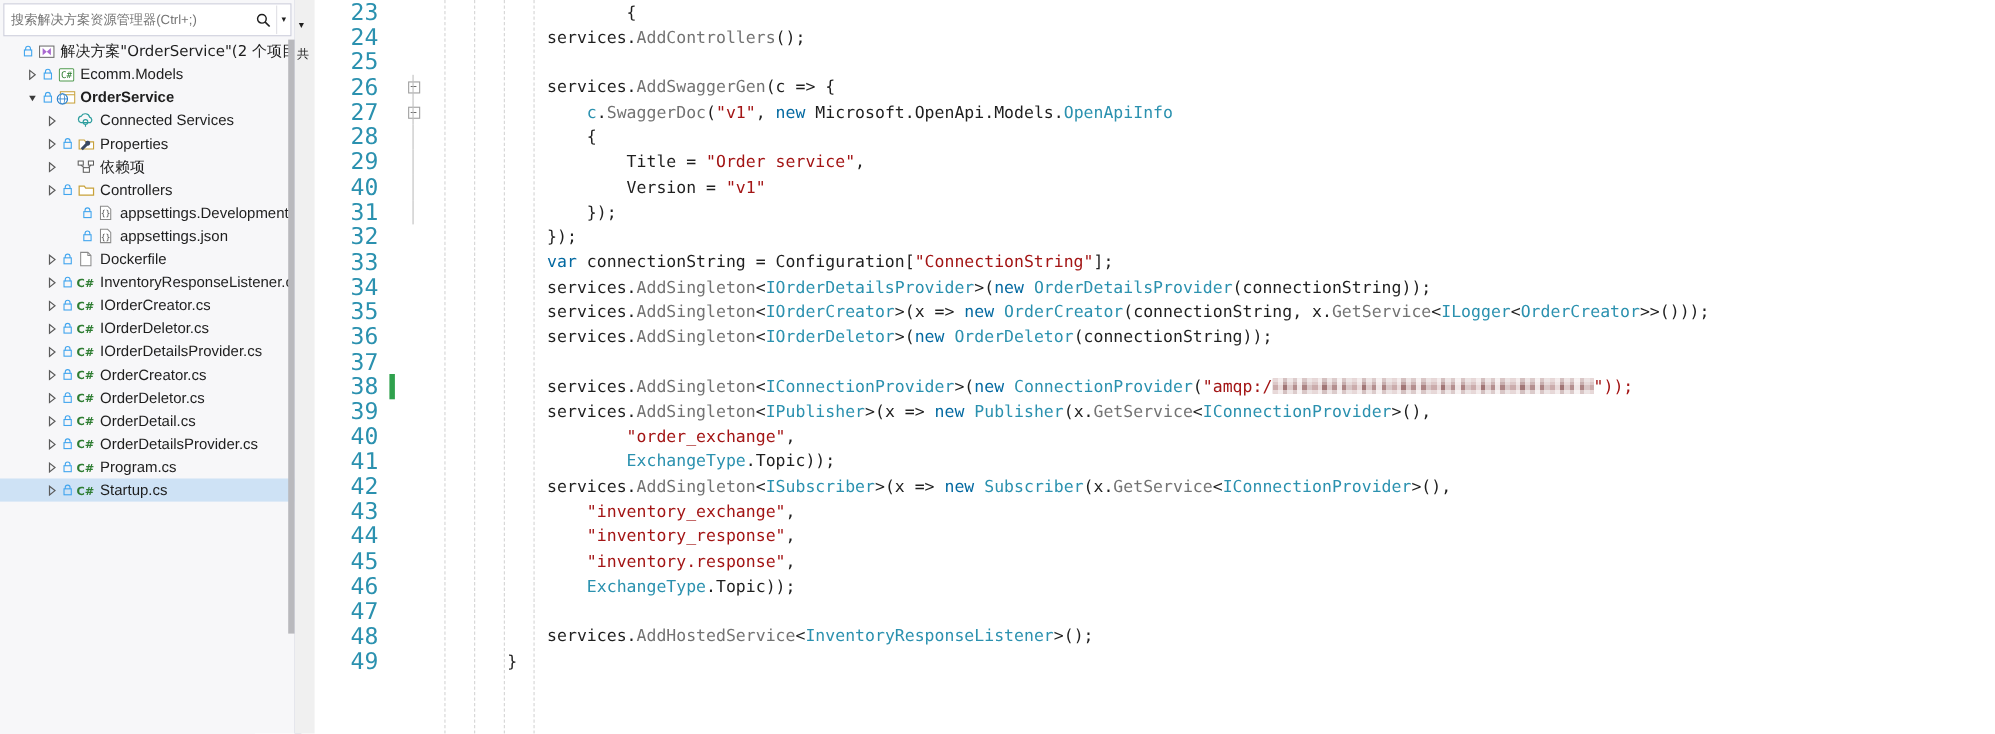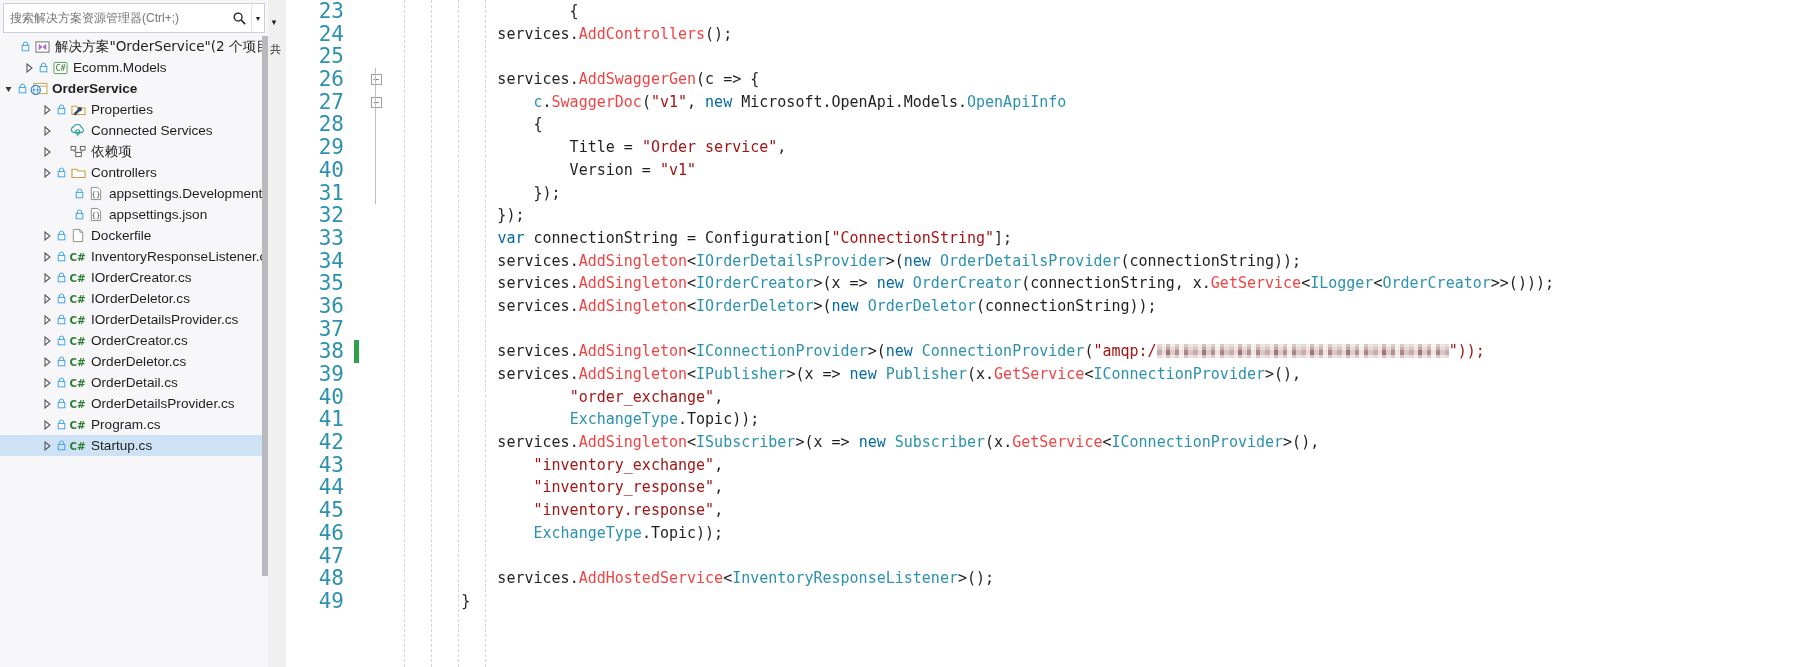--- a/index.html
+++ b/index.html
@@ -139,21 +139,21 @@
   .guide {
     position: absolute; top: 0; width: 0; height: 667px;
     border-left: 1px dashed #d4d4d4;
   }
 
   
   .tok-plain   { color: #1f1f1f; }
   .tok-kw      { color: #0369a1; }
   .tok-type    { color: #2b91af; }
   .tok-str     { color: #a31515; }
-  .tok-method  { color: #ef4444; }
+  .tok-method  { color: #737373; }
   .tok-id      { color: #1f1f1f; }
   .tok-punct   { color: #1f1f1f; }
 
   
   .redacted {
     display: inline-block;
     vertical-align: middle;
     width: 292px; height: 14px;
     position: relative; top: -1px;
     background:
@@ -227,21 +227,21 @@
             </svg>
           </span>
           <span class="tw-icon">
             <svg width="15" height="14" viewBox="0 0 16 15">
               <rect x="1" y="1.5" width="14" height="12" rx="1" fill="#fff" stroke="#4f9a4f" stroke-width="1"></rect>
               <text x="8" y="11" font-size="9" font-family="DejaVu Sans Mono, monospace" fill="#2e7d32" text-anchor="middle">C#</text>
             </svg>
           </span>
           <span class="tw-label">Ecomm.Models</span>
         </div>
-        <div class="tree-row" style="">
+        <div class="tree-row" style="padding-left: 21px;">
           <span class="tw-expander">
             <svg width="9" height="10" viewBox="0 0 9 10">
               <path d="M1.5 3 L7.5 3 L4.5 8 Z" fill="#3a3a3a"></path>
             </svg>
           </span>
           <span class="tw-lock">
             <svg width="9" height="11" viewBox="0 0 9 11">
               <path d="M2.3 4.6V3.2a2.2 2.2 0 0 1 4.4 0v1.4" fill="none" stroke="#41a5ee" stroke-width="1"></path>
               <rect x="1.2" y="4.4" width="6.6" height="5.4" fill="none" stroke="#41a5ee" stroke-width="1"></rect>
             </svg>
@@ -256,49 +256,49 @@
             </svg>
           </span>
           <span class="tw-label bold">OrderService</span>
         </div>
         <div class="tree-row" style="padding-left: 39px;">
           <span class="tw-expander">
             <svg width="9" height="10" viewBox="0 0 9 10">
               <path d="M2 1 L7 5 L2 9 Z" fill="none" stroke="#5b5b5b" stroke-width="1.1"></path>
             </svg>
           </span>
-          <span class="tw-lock">
-            <svg width="9" height="11" viewBox="0 0 9 11">
-              <path d="M2.3 4.6V3.2a2.2 2.2 0 0 1 4.4 0v1.4" fill="none" stroke="#41a5ee" stroke-width="1"></path>
-              <rect x="1.2" y="4.4" width="6.6" height="5.4" fill="none" stroke="#41a5ee" stroke-width="1"></rect>
-            </svg>
-          </span>
-          <span class="tw-icon">
-            <svg width="17" height="14" viewBox="0 0 18 15">
-              <path d="M2 3.5h5l1.4 1.8H16v7H2z" fill="#fff" stroke="#c8a13a" stroke-width="1.1"></path>
-              <path d="M3.5 11.5 L8 7 a2.4 2.4 0 1 1 2 2 L5.5 13.5z" fill="#3b4a63"></path>
-            </svg>
-          </span>
-          <span class="tw-label">Properties</span>
-        </div>
-        <div class="tree-row" style="padding-left: 39px;">
-          <span class="tw-expander">
-            <svg width="9" height="10" viewBox="0 0 9 10">
-              <path d="M2 1 L7 5 L2 9 Z" fill="none" stroke="#5b5b5b" stroke-width="1.1"></path>
-            </svg>
-          </span>
           <span class="tw-lock"></span>
           <span class="tw-icon">
             <svg width="16" height="14" viewBox="0 0 17 15">
               <path d="M3.5 9a3.2 3.2 0 0 1 .6-6.2 4.3 4.3 0 0 1 8.1 1A2.9 2.9 0 0 1 13 9z" fill="none" stroke="#2e9e9e" stroke-width="1.2"></path>
               <circle cx="8.2" cy="8.5" r="2.3" fill="none" stroke="#2e9e9e" stroke-width="1.1"></circle>
               <line x1="8.2" y1="10.8" x2="8.2" y2="13" stroke="#2e9e9e" stroke-width="1.1"></line>
             </svg>
           </span>
           <span class="tw-label">Connected Services</span>
+        </div>
+        <div class="tree-row" style="padding-left: 39px;">
+          <span class="tw-expander">
+            <svg width="9" height="10" viewBox="0 0 9 10">
+              <path d="M2 1 L7 5 L2 9 Z" fill="none" stroke="#5b5b5b" stroke-width="1.1"></path>
+            </svg>
+          </span>
+          <span class="tw-lock">
+            <svg width="9" height="11" viewBox="0 0 9 11">
+              <path d="M2.3 4.6V3.2a2.2 2.2 0 0 1 4.4 0v1.4" fill="none" stroke="#41a5ee" stroke-width="1"></path>
+              <rect x="1.2" y="4.4" width="6.6" height="5.4" fill="none" stroke="#41a5ee" stroke-width="1"></rect>
+            </svg>
+          </span>
+          <span class="tw-icon">
+            <svg width="17" height="14" viewBox="0 0 18 15">
+              <path d="M2 3.5h5l1.4 1.8H16v7H2z" fill="#fff" stroke="#c8a13a" stroke-width="1.1"></path>
+              <path d="M3.5 11.5 L8 7 a2.4 2.4 0 1 1 2 2 L5.5 13.5z" fill="#3b4a63"></path>
+            </svg>
+          </span>
+          <span class="tw-label">Properties</span>
         </div>
         <div class="tree-row" style="padding-left: 39px;">
           <span class="tw-expander">
             <svg width="9" height="10" viewBox="0 0 9 10">
               <path d="M2 1 L7 5 L2 9 Z" fill="none" stroke="#5b5b5b" stroke-width="1.1"></path>
             </svg>
           </span>
           <span class="tw-lock"></span>
           <span class="tw-icon">
             <svg width="17" height="13" viewBox="0 0 18 14">

